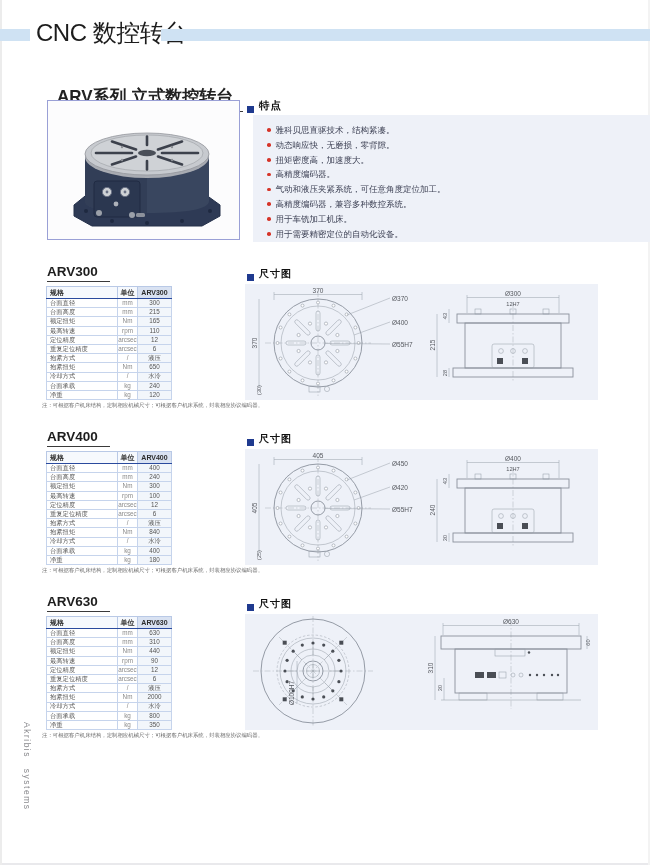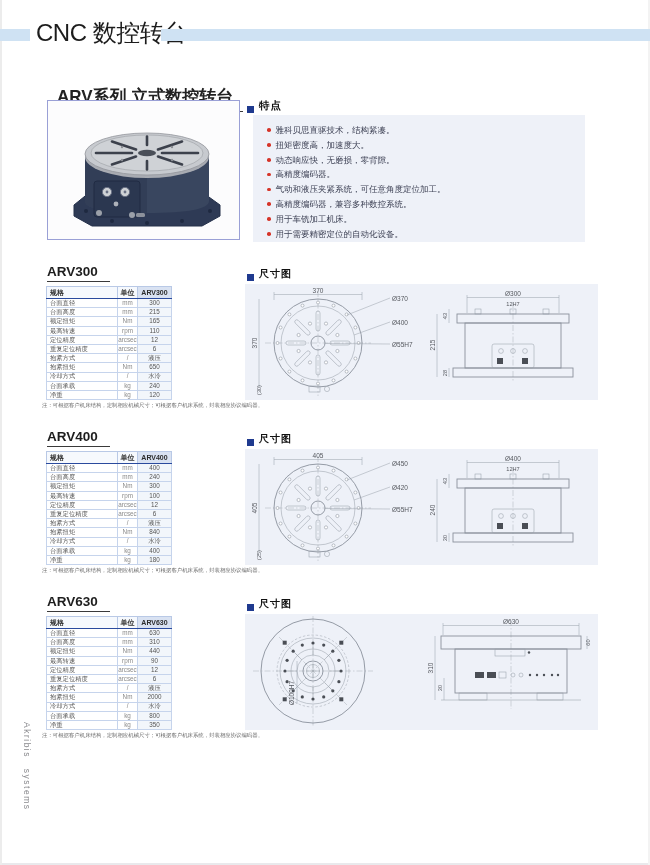--- a/index.html
+++ b/index.html
@@ -16,21 +16,21 @@
                 border-bottom:1.5px solid #3a3a3a;padding:0 10px 3px 0;white-space:nowrap;margin-top:13px;}
   
   .product-box{position:absolute;left:47px;top:100px;width:193px;height:140px;background:#fcfcfd;
                border:1px solid #9aa0d6;}
   .product-box svg{display:block;margin:4px auto 0;}
   
   .mini-head{position:absolute;display:flex;align-items:flex-end;gap:5px;}
   .mini-head .sq{width:7px;height:7px;background:#1f3a8f;display:inline-block;}
   .mini-head .lbl{font-size:10.5px;font-weight:bold;color:#111;letter-spacing:1px;}
   
-  .features-panel{position:absolute;left:253px;top:115px;width:332px;height:127px;background:#eef1f8;
+  .features-panel{position:absolute;left:253px;top:115px;width:398px;height:127px;background:#eef1f8;
                   padding:11px 8px 0 14px;}
   .features-panel ul{list-style:none;margin:0;padding:0;}
   .features-panel li{display:flex;align-items:center;gap:5px;font-size:8.5px;color:#3f4356;
                      line-height:1;margin-bottom:6.3px;}
   .features-panel li:nth-child(5){margin-top:4px;}
   .features-panel .dot{width:3.6px;height:3.6px;border-radius:50%;background:#d63428;flex:0 0 auto;}
   
   .sec{position:absolute;left:0;width:650px;height:170px;}
   .sec.s0{top:262px;} .sec.s1{top:427px;} .sec.s2{top:592px;}
   .model-title{position:absolute;left:47px;top:2px;font-size:13.5px;font-weight:bold;color:#1d1d1d;
@@ -127,26 +127,26 @@
   <div class="features-panel">
     <ul>
 
         <li>
           <span class="dot"></span>
           <span>雅科贝思直驱技术，结构紧凑。</span>
         </li>
 
         <li>
           <span class="dot"></span>
+          <span>动态响应快，无磨损，零背隙。</span>
+        </li>
+
+        <li>
+          <span class="dot"></span>
           <span>扭矩密度高，加速度大。</span>
-        </li>
-
-        <li>
-          <span class="dot"></span>
-          <span>动态响应快，无磨损，零背隙。</span>
         </li>
 
         <li>
           <span class="dot"></span>
           <span>高精度编码器。</span>
         </li>
 
         <li>
           <span class="dot"></span>
           <span>气动和液压夹紧系统，可任意角度定位加工。</span>

